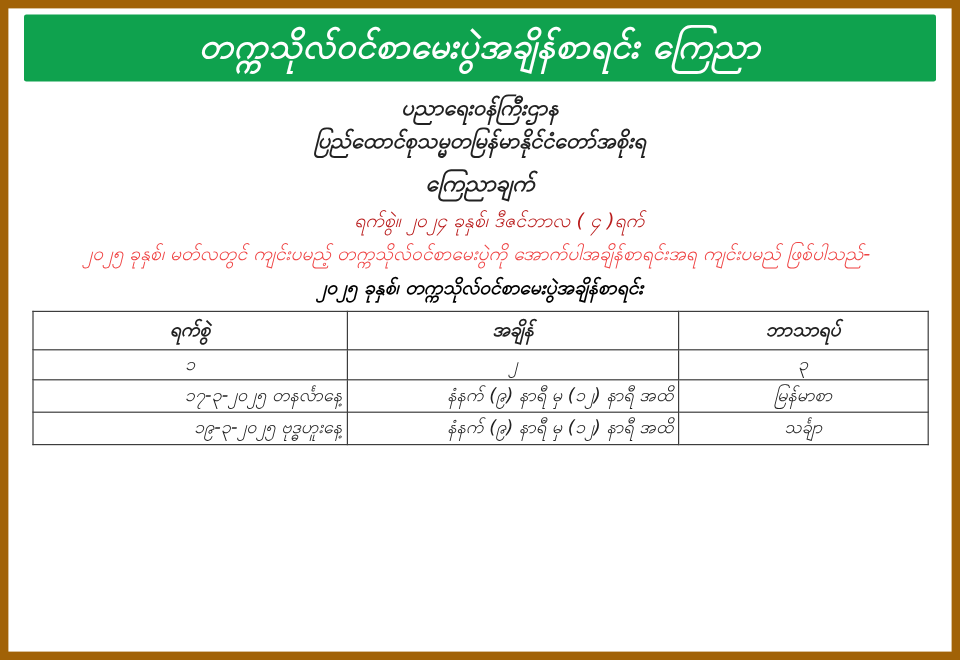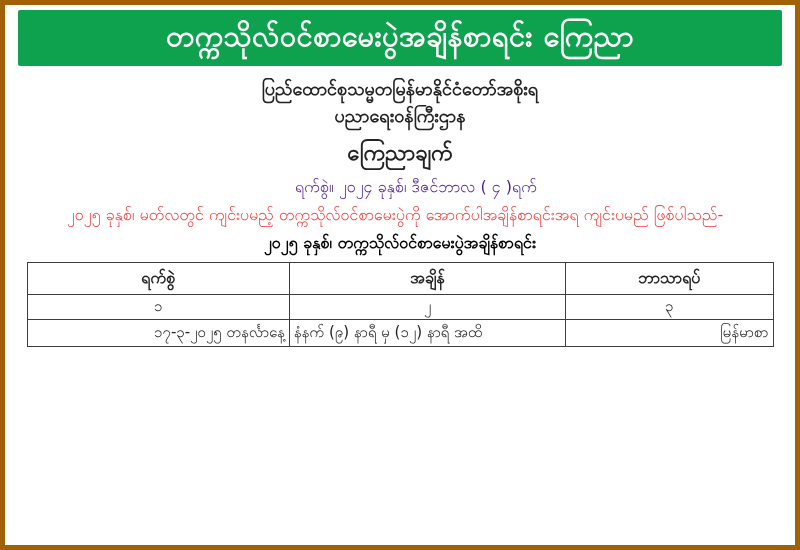--- a/index.html
+++ b/index.html
@@ -7,23 +7,24 @@
     padding: 0;
     background: #ffffff;
     font-family: "DejaVu Sans", "Liberation Sans", sans-serif;
   }
   .page {
     position: relative;
     width: 800px;
     height: 550px;
     box-sizing: border-box;
     background: #ffffff;
-    border: 5px solid #a16207;
+    border: 7px solid #a16207;
     overflow: hidden;
     color: #1e1e1e;
+    font-style: italic;
   }
   .banner {
     margin: 5px 13px 0 13px;
     height: 56px;
     background: #0fa24e;
     border-radius: 2px;
     display: flex;
     align-items: center;
     justify-content: center;
   }
@@ -39,29 +40,29 @@
     margin-top: 9px;
     text-align: center;
     font-size: 18px;
     font-weight: 600;
     line-height: 27px;
     color: #222222;
   }
   .announcement-heading {
     margin-top: 9px;
     text-align: center;
-    font-size: 22px;
+    font-size: 19px;
     font-weight: bold;
     color: #222222;
   }
   .date-line {
     margin-top: 5px;
     text-align: center;
     font-size: 16px;
-    color: #4c1d95;
+    color: #b91c1c;
     padding-left: 32px;
   }
   .intro-paragraph {
     margin: 3px 26px 0 26px;
     font-size: 16px;
     line-height: 23px;
     text-indent: 36px;
     text-align: left;
     color: #ef4444;
   }
@@ -97,35 +98,35 @@
     text-align: center;
   }
   tr.number-row td {
     height: 20px;
     text-align: center;
   }
   tr.data-row td {
     height: 24px;
   }
   td.c-date   { text-align: right;  padding-left: 10px; }
-  td.c-time   { text-align: left;  padding-left: 8px;  }
-  td.c-subject{ text-align: right; }
+  td.c-time   { text-align: right;  padding-left: 8px;  }
+  td.c-subject{ text-align: center; }
 </style>
 </head>
 <body>
 
 <div class="page">
 
   <div class="banner">
     <span class="banner-title">တက္ကသိုလ်ဝင်စာမေးပွဲအချိန်စာရင်း ကြေညာ</span>
   </div>
 
   <div class="org-block">
+    <div>ပညာရေးဝန်ကြီးဌာန</div>
     <div>ပြည်ထောင်စုသမ္မတမြန်မာနိုင်ငံတော်အစိုးရ</div>
-    <div>ပညာရေးဝန်ကြီးဌာန</div>
   </div>
 
   <div class="announcement-heading">ကြေညာချက်</div>
 
   <div class="date-line">ရက်စွဲ။   ၂၀၂၄ ခုနှစ်၊ ဒီဇင်ဘာလ ( ၄ )ရက်</div>
 
   <div class="intro-paragraph">၂၀၂၅ ခုနှစ်၊ မတ်လတွင် ကျင်းပမည့် တက္ကသိုလ်ဝင်စာမေးပွဲကို အောက်ပါအချိန်စာရင်းအရ ကျင်းပမည် ဖြစ်ပါသည်-</div>
 
   <div class="table-title">၂၀၂၅ ခုနှစ်၊ တက္ကသိုလ်ဝင်စာမေးပွဲအချိန်စာရင်း</div>
 
@@ -146,16 +147,21 @@
         <td>၂</td>
         <td>၃</td>
       </tr>
     </thead>
     <tbody>
         <tr class="data-row">
           <td class="c-date">၁၇-၃-၂၀၂၅  တနင်္လာနေ့</td>
           <td class="c-time">နံနက် (၉) နာရီ မှ (၁၂) နာရီ အထိ</td>
           <td class="c-subject">မြန်မာစာ</td>
         </tr>
+        <tr class="data-row">
+          <td class="c-date">၁၉-၃-၂၀၂၅  ဗုဒ္ဓဟူးနေ့</td>
+          <td class="c-time">နံနက် (၉) နာရီ မှ (၁၂) နာရီ အထိ</td>
+          <td class="c-subject">သင်္ချာ</td>
+        </tr>
       </tbody>
   </table>
 
 </div>
 
 </body></html>

